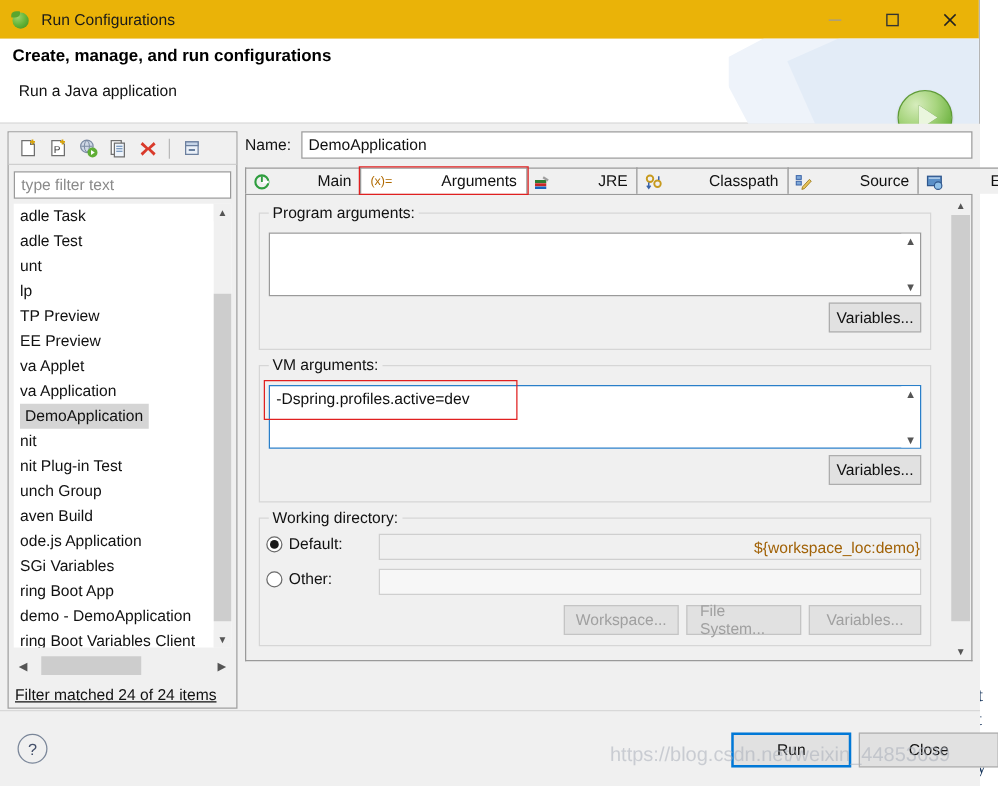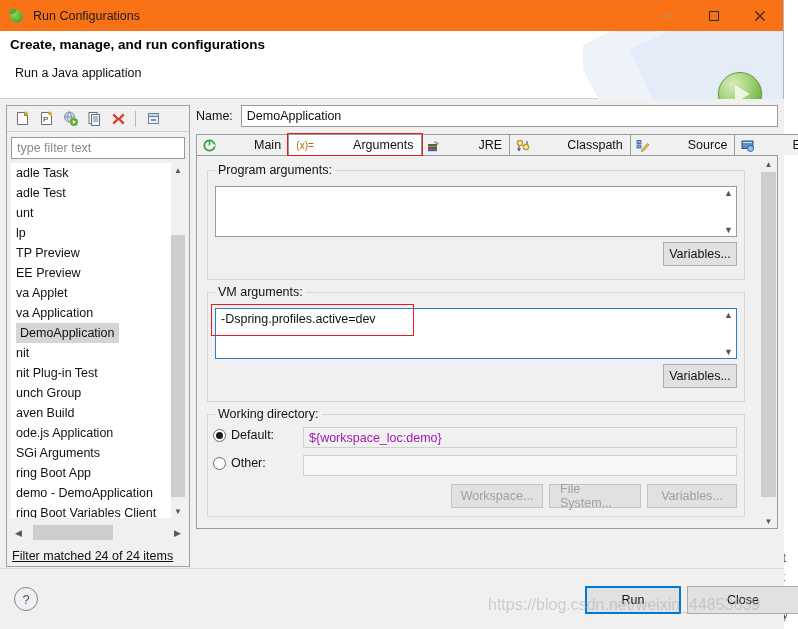--- a/index.html
+++ b/index.html
@@ -39,21 +39,21 @@
     width: 784px; height: 629px;
     background: #f0f0f0;
     border: 1px solid #b5b5b5;
     border-left: none; border-top: none;
   }
 
   
   #titlebar {
     position: relative;
     height: 31px;
-    background: #f97316;
+    background: #eab308;
     display: flex;
     align-items: center;
   }
   #title-icon {
     width: 16px; height: 16px;
     margin-left: 9px; margin-right: 8px;
     position: relative;
   }
   #title-icon .ball {
     position: absolute; left: 1px; top: 2px;
@@ -373,21 +373,21 @@
   }
   .radio .dot { width: 7px; height: 7px; border-radius: 50%; background: #1a1a1a; }
   .radio-label { font-size: 12.5px; color: #111; }
   .ro-field {
     position: absolute;
     height: 21px;
     background: #f0f0f0;
     border: 1px solid #cfcfcf;
     display: flex; align-items: center;
     padding-left: 5px;
-    font-size: 12.5px; color: #a21caf;
+    font-size: 12.5px; color: #a16207; justify-content: flex-end;
   }
 
   
   #config-btn-row {
     position: absolute;
     left: 196px; top: 478px;
     width: 582px; height: 26px;
     display: flex; justify-content: flex-end; gap: 6px;
   }
   #config-btn-row .btn { height: 26px; }
@@ -543,21 +543,21 @@
         <div class="tree-item"><span>TP Preview</span></div>
         <div class="tree-item"><span>EE Preview</span></div>
         <div class="tree-item"><span>va Applet</span></div>
         <div class="tree-item"><span>va Application</span></div>
         <div class="tree-item selected-wrap"><span class="tree-item selected" style="padding-left:4px;">DemoApplication</span></div>
         <div class="tree-item"><span>nit</span></div>
         <div class="tree-item"><span>nit Plug-in Test</span></div>
         <div class="tree-item"><span>unch Group</span></div>
         <div class="tree-item"><span>aven Build</span></div>
         <div class="tree-item"><span>ode.js Application</span></div>
-        <div class="tree-item"><span>SGi Arguments</span></div>
+        <div class="tree-item"><span>SGi Variables</span></div>
         <div class="tree-item"><span>ring Boot App</span></div>
         <div class="tree-item"><span>demo - DemoApplication</span></div>
         <div class="tree-item"><span>ring Boot Variables Client</span></div>
       </div>
 
       <div id="tree-vscroll">
         <div class="sb-arrow">▲</div>
         <div class="thumb"></div>
         <div class="sb-arrow" style="position:absolute;bottom:0;left:0;">▼</div>
       </div>

